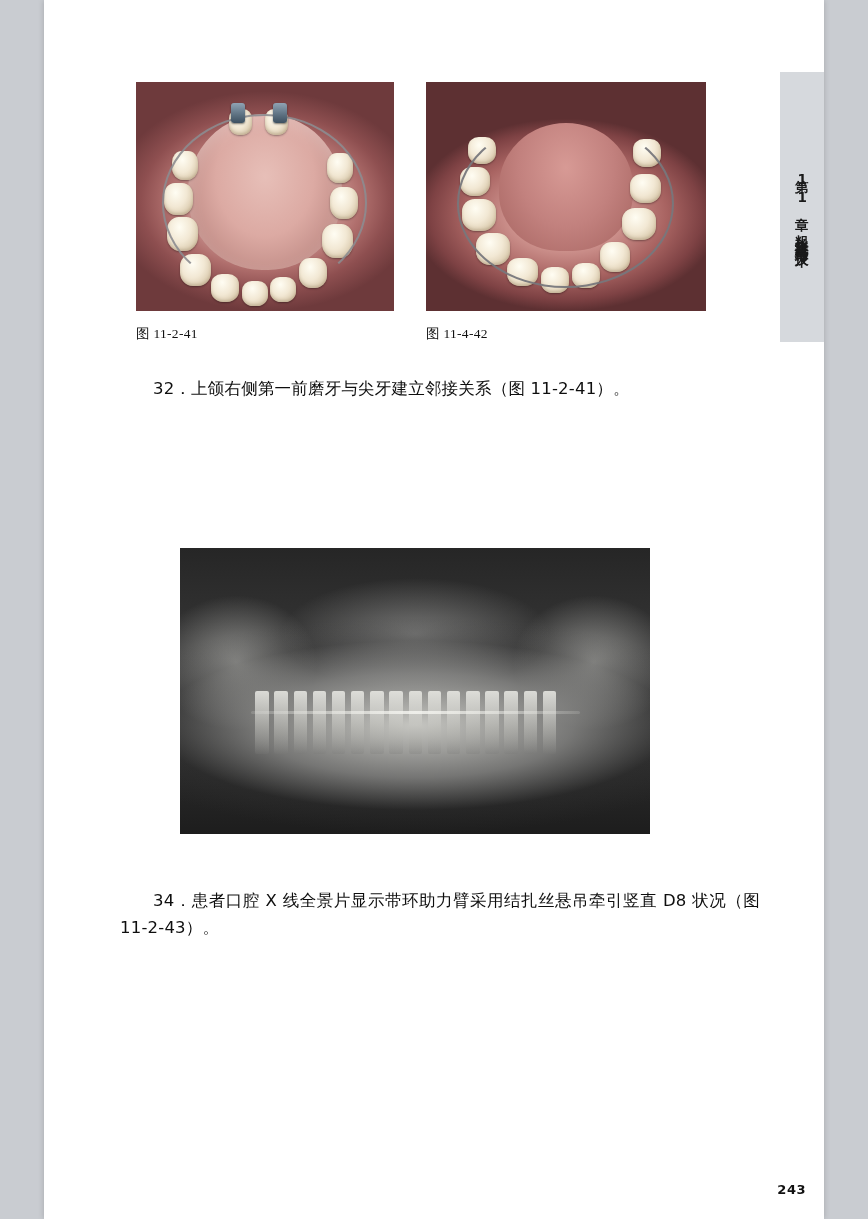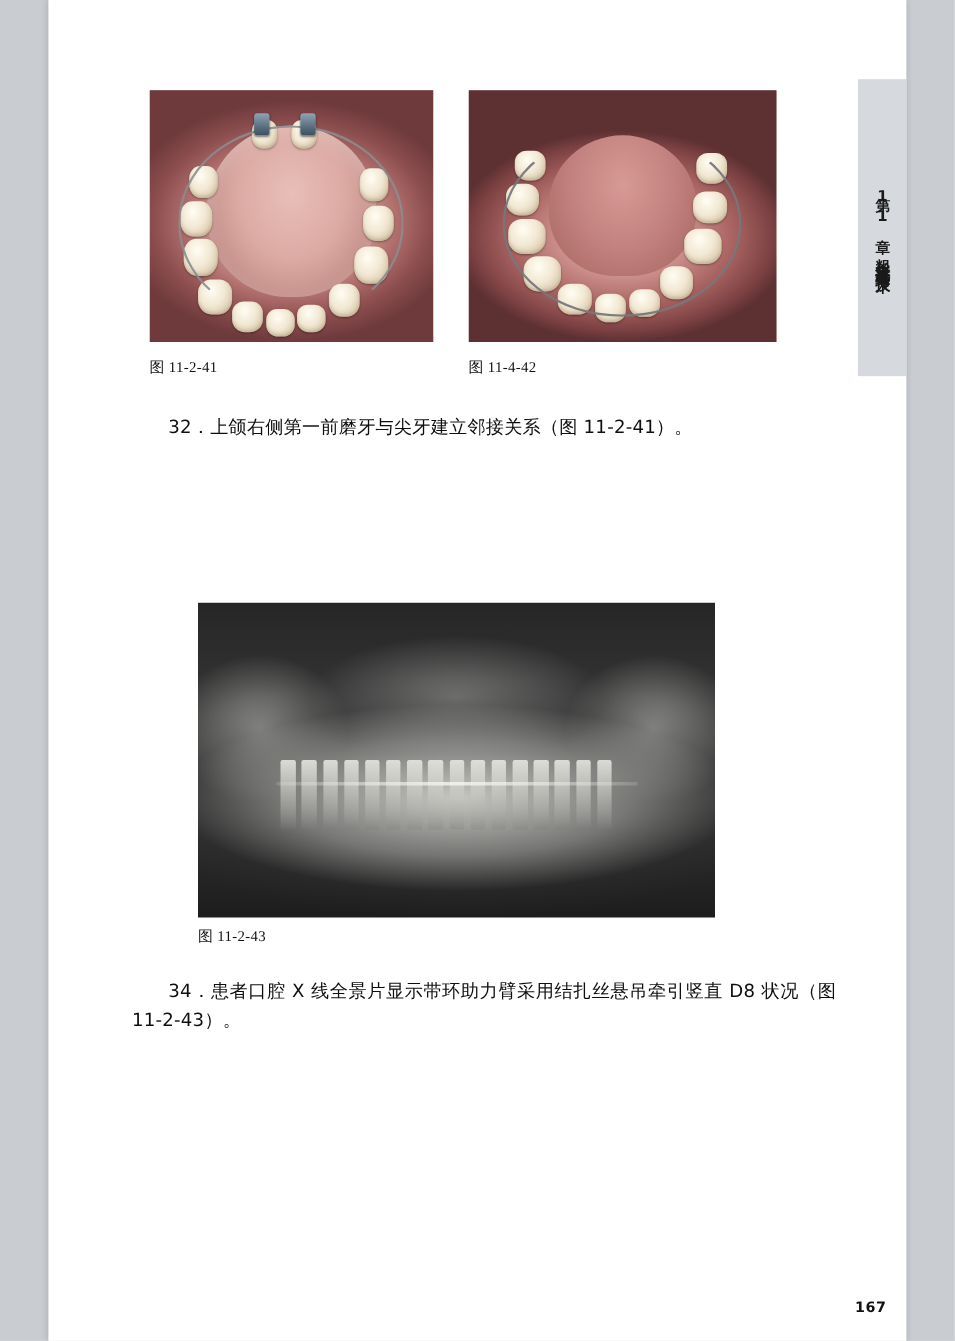--- a/index.html
+++ b/index.html
@@ -299,24 +299,23 @@
           <div class="xr-tooth" style="left:66%;"></div>
           <div class="xr-tooth" style="left:72%;"></div>
           <div class="xr-tooth" style="left:78%;"></div>
           <div class="xr-tooth" style="left:84%;"></div>
           <div class="xr-tooth" style="left:90%;"></div>
         </div>
         <div class="xr-wire"></div>
       </div>
     </div>
 
-    <div class="cap cap-xray">图 11-2-43</div>
 
     <div class="para p34">34．患者口腔 X 线全景片显示带环助力臂采用结扎丝悬吊牵引竖直 D8 状况（图 11-2-43）。</div>
 
   </div>
 
   <div class="side-tab">
     <div class="side-tab-text">第11章　粗丝支抗牵引辅弓技术</div>
   </div>
 
-  <div class="page-num">167</div>
+  <div class="page-num">243</div>
 </div>
 
 </body></html>

